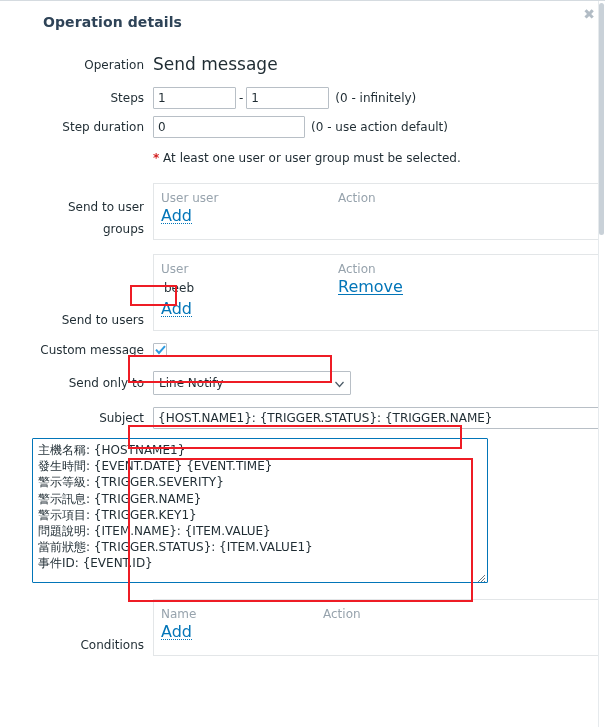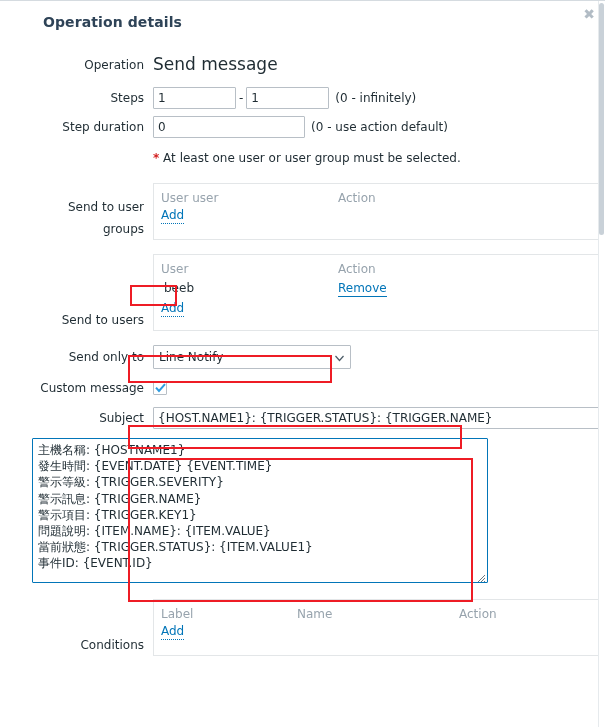--- a/index.html
+++ b/index.html
@@ -126,21 +126,21 @@
   .c-user { width: 177px; flex: 0 0 177px; }
   .c-act  { width: 120px; flex: 0 0 120px; }
   .c-label { width: 136px; flex: 0 0 136px; }
   .c-name  { width: 162px; flex: 0 0 162px; }
 
   a.link {
     color: #0275b8;
     text-decoration: none;
     border-bottom: 1px dotted #0275b8;
     cursor: pointer;
-    font-size: 12px;
+    font-size: 16px;
     display: inline-block;
     line-height: 15px;
   }
   a.link.solid { border-bottom: 1px solid #0275b8; }
 
   .cellbox {
     display: inline-block;
     padding: 0 3px;
   }
 
@@ -329,43 +329,43 @@
         </div>
         <div class="trow">
           <span class="c-user"><span class="cellbox">beeb</span></span>
           <span class="c-act"><a class="link solid">Remove</a></span>
         </div>
         <a class="link" style="margin-top:3px;">Add</a>
       </div>
     </div>
   </div>
 
+  <div class="row" style="margin-top:12px;">
+    <div class="lbl" style="line-height:14px;">Custom message</div>
+    <div class="fld">
+      <span class="chk">
+        <svg width="11" height="11" viewBox="0 0 11 11">
+            <path d="M1 4.6 L4 8 L10 1.2" fill="none" stroke="#2d9be0" stroke-width="2"></path>
+          </svg>
+      </span>
+    </div>
+  </div>
+
   <div class="row" style="margin-top:14px;">
     <div class="lbl" style="line-height:24px;">Send only to</div>
     <div class="fld">
       <span class="sel-wrap">
         <select class="sel">
           <option>Line Notify</option>
         </select>
         <span class="sel-arrow">
           <svg width="9" height="9" viewBox="0 0 9 9">
               <path d="M0.5 2 L4.5 6.5 L8.5 2" fill="none" stroke="#4a5a66" stroke-width="1.2"></path>
             </svg>
         </span>
-      </span>
-    </div>
-  </div>
-
-  <div class="row" style="margin-top:12px;">
-    <div class="lbl" style="line-height:14px;">Custom message</div>
-    <div class="fld">
-      <span class="chk">
-        <svg width="11" height="11" viewBox="0 0 11 11">
-            <path d="M1 4.6 L4 8 L10 1.2" fill="none" stroke="#2d9be0" stroke-width="2"></path>
-          </svg>
       </span>
     </div>
   </div>
 
   <div class="row" style="margin-top:12px;">
     <div class="lbl" style="line-height:22px;">Subject</div>
     <div class="fld">
       <input class="tb subject" type="text" value="{HOST.NAME1}: {TRIGGER.STATUS}: {TRIGGER.NAME}" style="">
     </div>
   </div>
@@ -388,21 +388,20 @@
         </span>
       </span>
     </div>
   </div>
 
   <div class="row" style="margin-top:13px;">
     <div class="lbl" style="line-height:22px;">Conditions</div>
     <div class="fld">
       <div class="subtable" style="height:57px;">
         <div class="throw">
-          <span class="c-label">Label</span>
           <span class="c-name">Name</span>
           <span class="c-act">Action</span>
         </div>
         <a class="link">Add</a>
       </div>
     </div>
   </div>
 
 
   <div class="annot" style="left:130px; top:284px; width:47px; height:21px;"></div>

